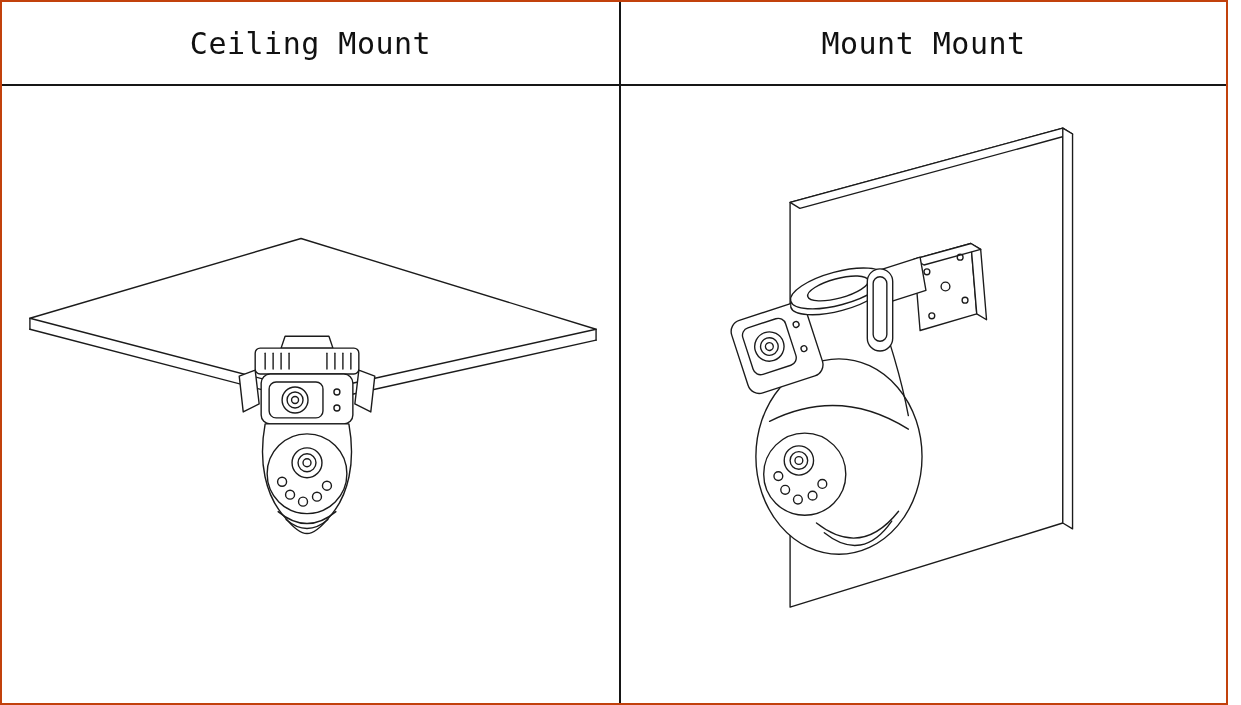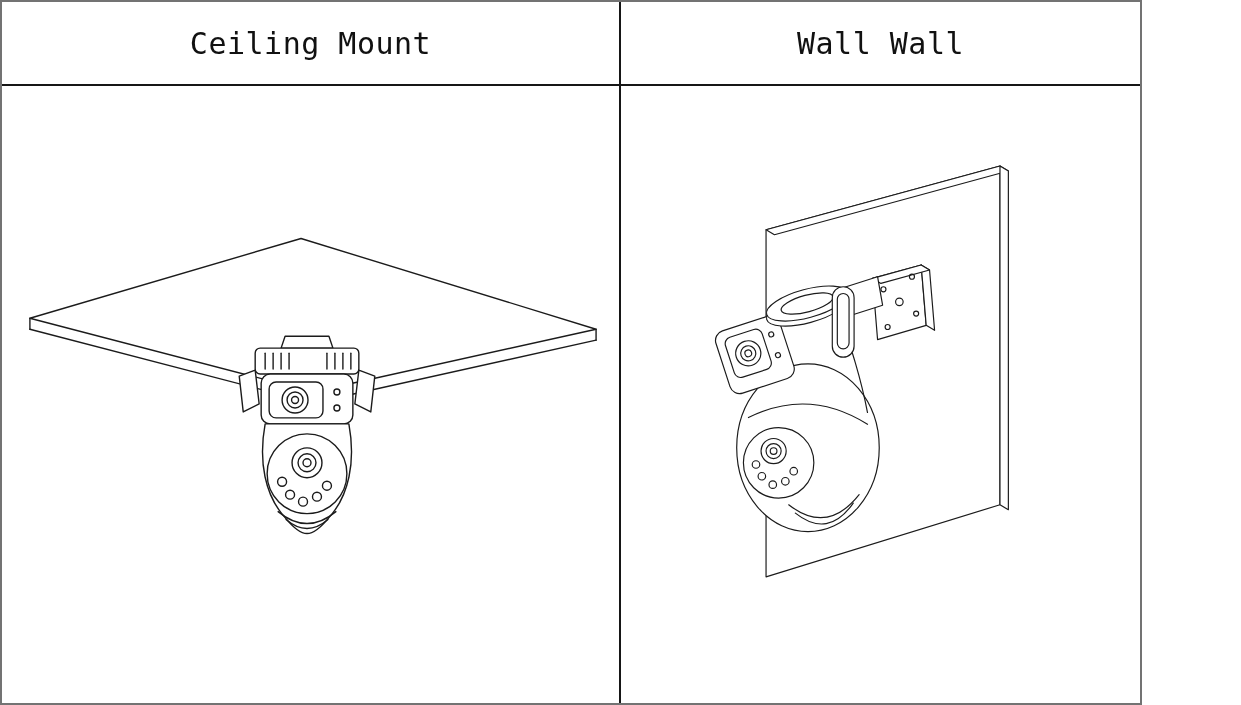--- a/index.html
+++ b/index.html
@@ -1,24 +1,24 @@
 <!DOCTYPE html>
 <html><head>
 <meta charset="utf-8">
 <style>
   html, body {
     margin: 0;
     padding: 0;
     background: #ffffff;
   }
   .figure {
-    width: 1142px;
+    width: 1228px;
     height: 705px;
     box-sizing: border-box;
-    border: 2px solid #737373;
+    border: 2px solid #c2410c;
     background: #ffffff;
     display: grid;
     grid-template-columns: 619px 1fr;
     grid-template-rows: 84px 1fr;
     font-family: "DejaVu Sans Mono", monospace;
   }
   .hdr {
     display: flex;
     align-items: center;
     justify-content: center;
@@ -40,21 +40,21 @@
     width: 100%;
     height: 100%;
   }
 </style>
 </head>
 <body>
 
 <div class="figure">
 
   <div class="hdr left-cell">Ceiling Mount</div>
-  <div class="hdr">Wall Wall</div>
+  <div class="hdr">Mount Mount</div>
 
   <div class="art left-cell">
     <svg viewBox="0 0 619 617" preserveAspectRatio="xMidYMid meet">
       <g stroke="#1b1b1b" stroke-width="1.4" fill="none" stroke-linejoin="round" stroke-linecap="round">
 
         <g>
           <polygon points="300,152 596,243 312,306 28,232" fill="#ffffff"></polygon>
           <line x1="28" y1="232" x2="28" y2="243"></line>
           <line x1="596" y1="243" x2="596" y2="254"></line>
           <line x1="312" y1="306" x2="312" y2="317"></line>

